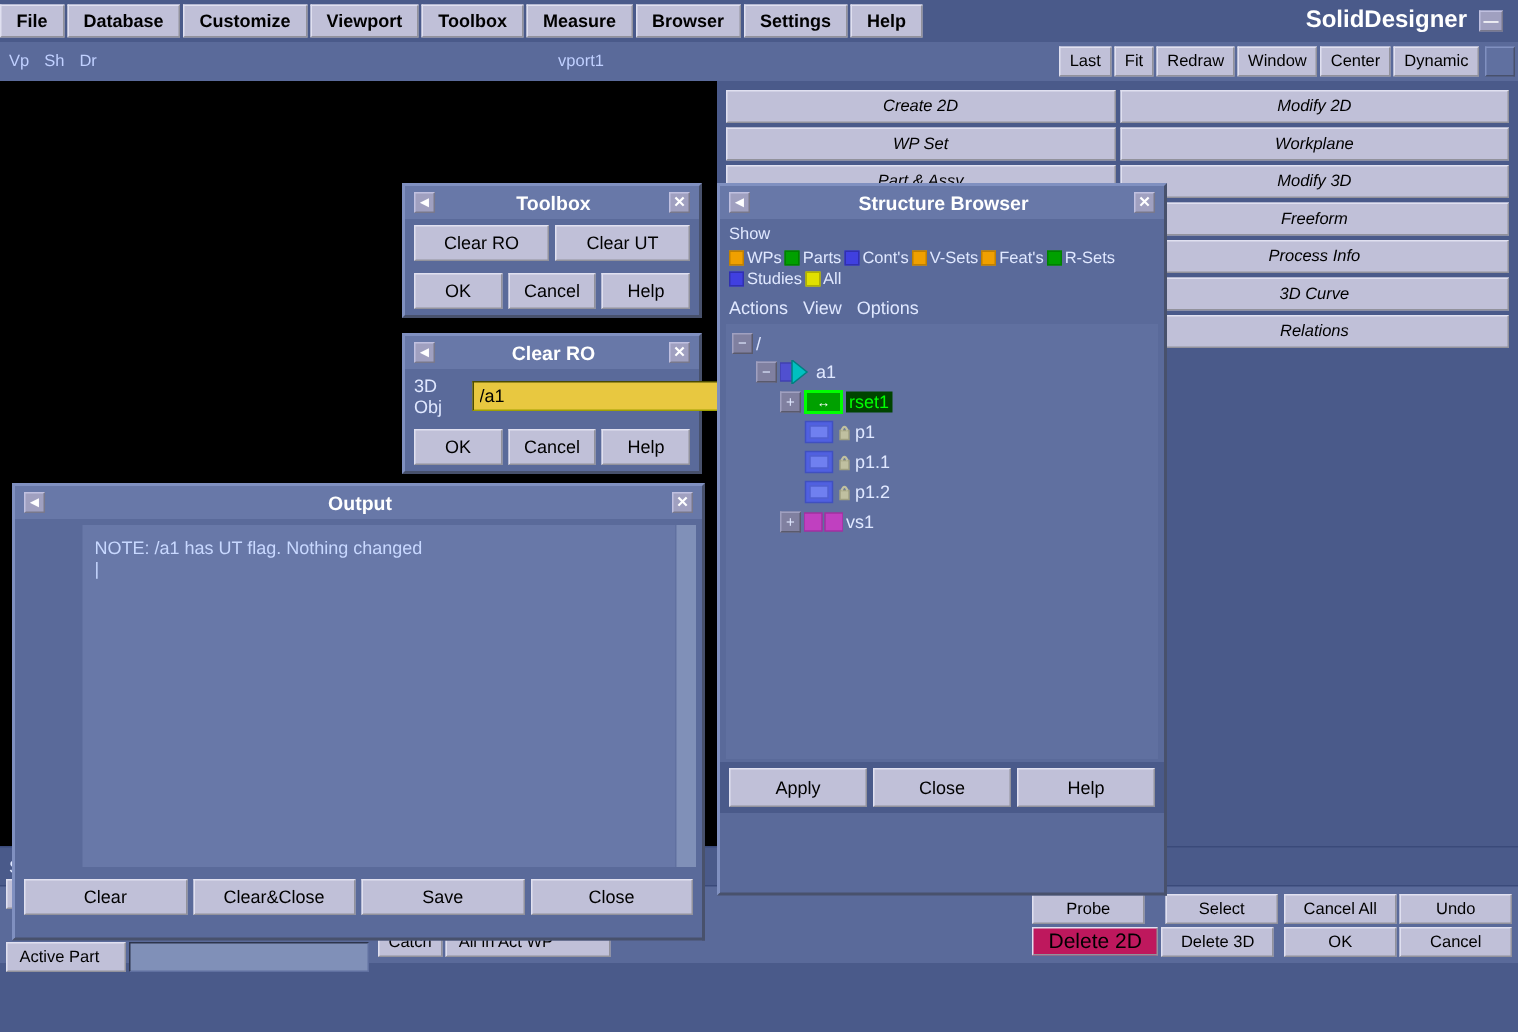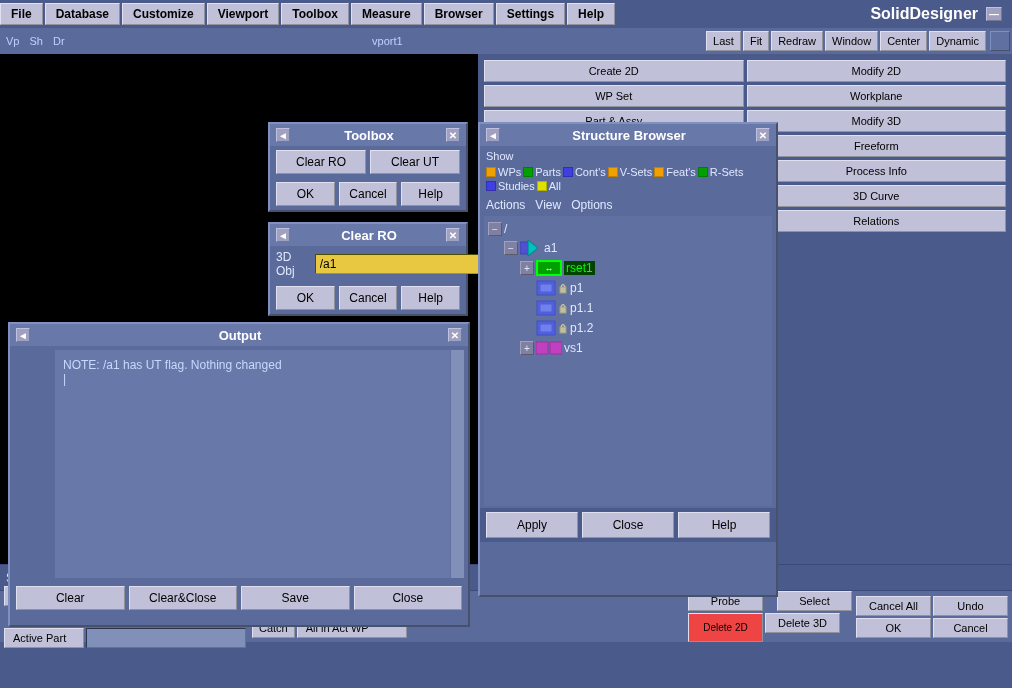--- a/index.html
+++ b/index.html
@@ -78,20 +78,21 @@
     .right-btn {
       background: #c0c0d8;
       border: 1px outset #e0e0f0;
       cursor: pointer;
       font-size: 11px;
       padding: 4px 6px;
       text-align: center;
       display: flex;
       align-items: center;
       justify-content: center;
+      font-style: italic;
     }
 
     
     .float-window {
       position: absolute;
       background: #5a6a9a;
       border: 2px outset #8090c0;
     }
     .window-titlebar {
       background: #6878a8;
@@ -615,21 +616,21 @@
     </div>
 
     <div style="flex:1;"></div>
 
     <div style="display:flex; flex-direction:column; gap:2px;">
       <div style="display:flex; gap:14px;">
         <div style="background:#c0c0d8; border:1px outset #e0e0f0; padding:2px 10px; height:20px; display:flex; align-items:center; font-size:11px; min-width:75px; justify-content:center;">Probe</div>
         <div style="background:#c0c0d8; border:1px outset #e0e0f0; padding:2px 10px; height:20px; display:flex; align-items:center; font-size:11px; min-width:75px; justify-content:center;">Select</div>
       </div>
       <div style="display:flex; gap:2px;">
-        <div style="background:#ef4444; border:1px outset #e0e0f0; padding:2px 10px; height:29px; display:flex; align-items:center; font-size:10px; min-width:75px; justify-content:center;">Delete 2D</div>
+        <div style="background:#be185d; border:1px outset #e0e0f0; padding:2px 10px; height:19px; display:flex; align-items:center; font-size:14px; min-width:75px; justify-content:center;">Delete 2D</div>
         <div style="background:#c0c0d8; border:1px outset #e0e0f0; padding:2px 10px; height:20px; display:flex; align-items:center; font-size:11px; min-width:75px; justify-content:center;">Delete 3D</div>
       </div>
     </div>
 
     <div style="display:flex; flex-direction:column; gap:2px; margin-left:2px;">
       <div style="display:flex; gap:2px;">
         <div style="background:#c0c0d8; border:1px outset #e0e0f0; padding:2px 10px; height:20px; display:flex; align-items:center; font-size:11px; min-width:75px; justify-content:center;">Cancel All</div>
         <div style="background:#c0c0d8; border:1px outset #e0e0f0; padding:2px 10px; height:20px; display:flex; align-items:center; font-size:11px; min-width:75px; justify-content:center;">Undo</div>
       </div>
       <div style="display:flex; gap:2px;">

